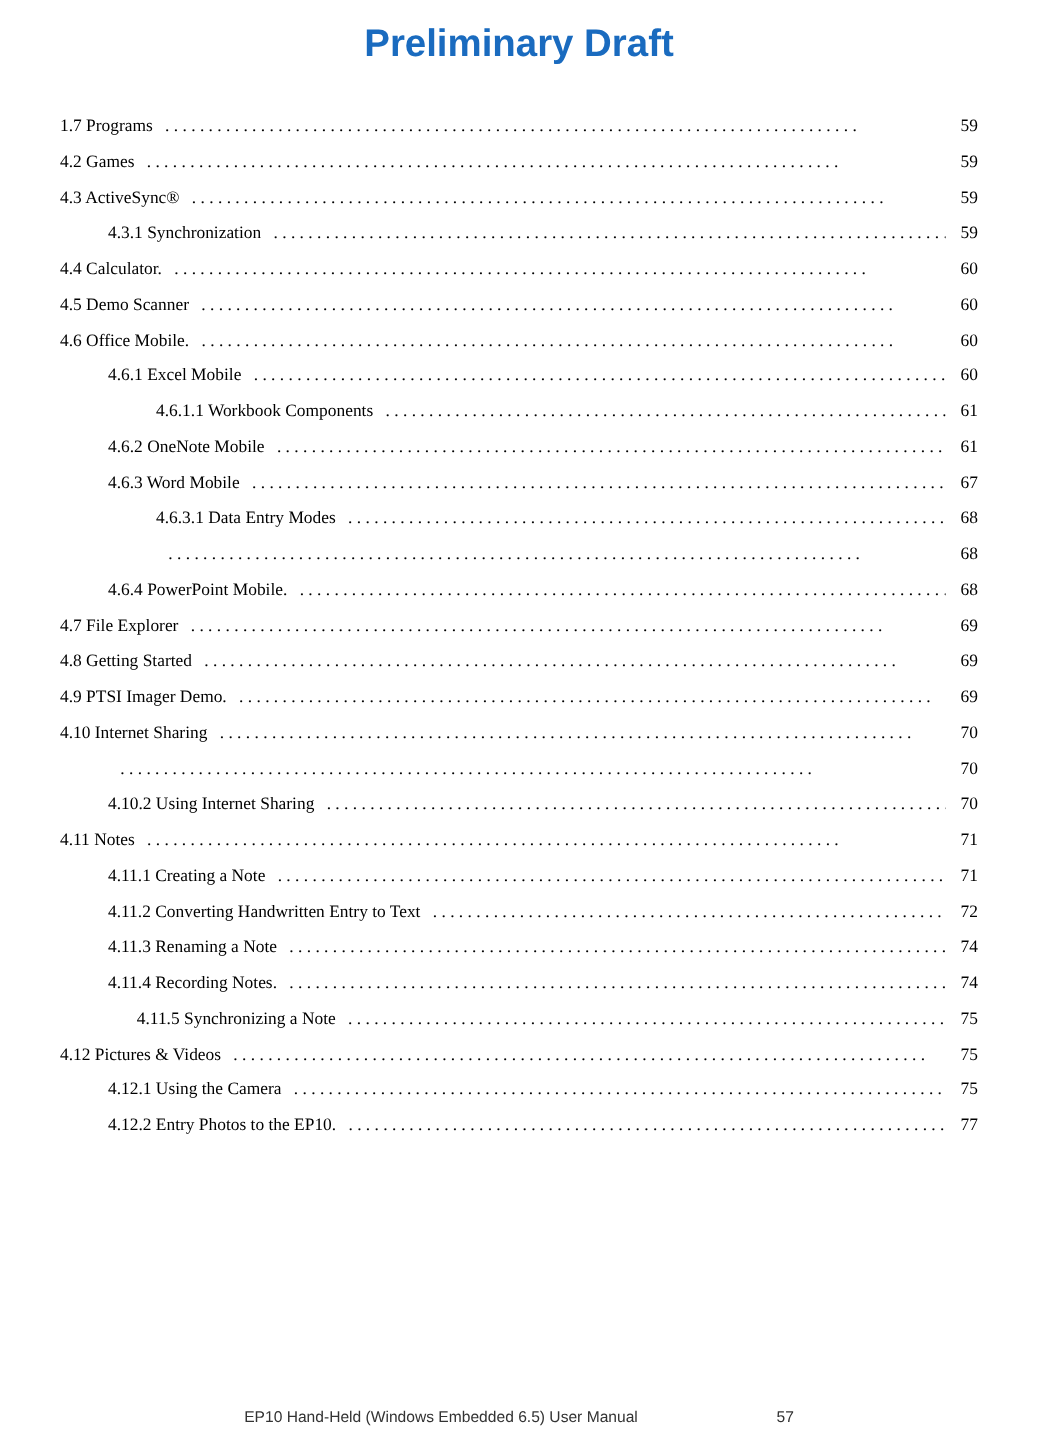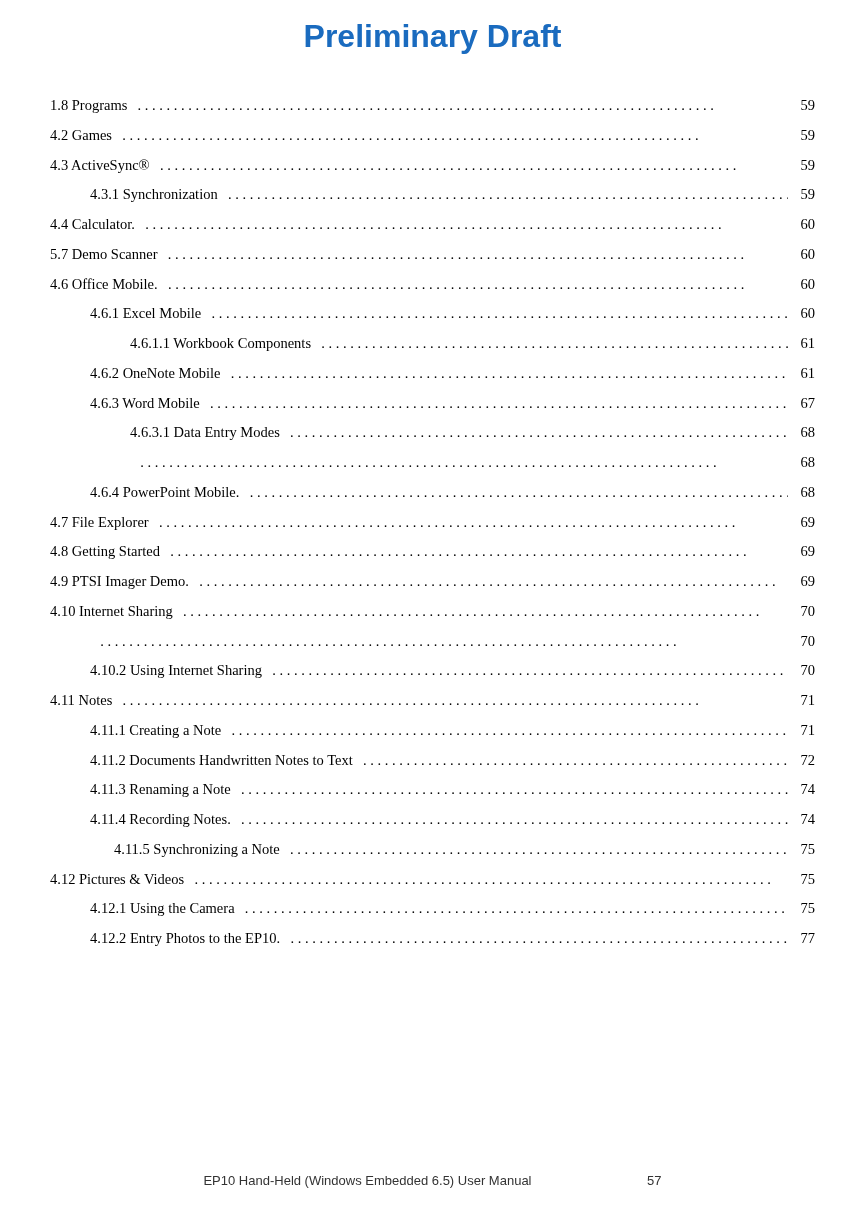--- a/index.html
+++ b/index.html
@@ -108,21 +108,21 @@
 </head>
 <body>
 
 <div class="page-wrapper">
 
   <div class="preliminary-draft">Preliminary Draft</div>
 
 
   <div class="toc-container" id="toc-rows">
   <div class="toc-row">
-      <span class="label">1.8 Programs</span>
+      <span class="label">1.7 Programs</span>
       <span class="dot-fill">&nbsp; . . . . . . . . . . . . . . . . . . . . . . . . . . . . . . . . . . . . . . . . . . . . . . . . . . . . . . . . . . . . . . . . . . . . . . . . . . . . . . . . &nbsp;</span>
       <span class="pnum">59</span>
     </div>
       <div class="toc-row">
       <span class="label">4.2 Games</span>
       <span class="dot-fill">&nbsp; . . . . . . . . . . . . . . . . . . . . . . . . . . . . . . . . . . . . . . . . . . . . . . . . . . . . . . . . . . . . . . . . . . . . . . . . . . . . . . . . &nbsp;</span>
       <span class="pnum">59</span>
     </div>
       <div class="toc-row">
       <span class="label">4.3 ActiveSync®</span>
@@ -133,21 +133,21 @@
       <span class="label">4.3.1 Synchronization</span>
       <span class="dot-fill">&nbsp; . . . . . . . . . . . . . . . . . . . . . . . . . . . . . . . . . . . . . . . . . . . . . . . . . . . . . . . . . . . . . . . . . . . . . . . . . . . . . . . . &nbsp;</span>
       <span class="pnum">59</span>
     </div>
       <div class="toc-row">
       <span class="label">4.4 Calculator.</span>
       <span class="dot-fill">&nbsp; . . . . . . . . . . . . . . . . . . . . . . . . . . . . . . . . . . . . . . . . . . . . . . . . . . . . . . . . . . . . . . . . . . . . . . . . . . . . . . . . &nbsp;</span>
       <span class="pnum">60</span>
     </div>
       <div class="toc-row">
-      <span class="label">5.7 Demo Scanner</span>
+      <span class="label">4.5 Demo Scanner</span>
       <span class="dot-fill">&nbsp; . . . . . . . . . . . . . . . . . . . . . . . . . . . . . . . . . . . . . . . . . . . . . . . . . . . . . . . . . . . . . . . . . . . . . . . . . . . . . . . . &nbsp;</span>
       <span class="pnum">60</span>
     </div>
       <div class="toc-row">
       <span class="label">4.6 Office Mobile.</span>
       <span class="dot-fill">&nbsp; . . . . . . . . . . . . . . . . . . . . . . . . . . . . . . . . . . . . . . . . . . . . . . . . . . . . . . . . . . . . . . . . . . . . . . . . . . . . . . . . &nbsp;</span>
       <span class="pnum">60</span>
     </div>
       <div class="toc-row" style="margin-left: 40px;">
       <span class="label">4.6.1 Excel Mobile</span>
@@ -216,21 +216,21 @@
       <span class="label">4.11 Notes</span>
       <span class="dot-fill">&nbsp; . . . . . . . . . . . . . . . . . . . . . . . . . . . . . . . . . . . . . . . . . . . . . . . . . . . . . . . . . . . . . . . . . . . . . . . . . . . . . . . . &nbsp;</span>
       <span class="pnum">71</span>
     </div>
       <div class="toc-row" style="margin-left: 40px;">
       <span class="label">4.11.1 Creating a Note</span>
       <span class="dot-fill">&nbsp; . . . . . . . . . . . . . . . . . . . . . . . . . . . . . . . . . . . . . . . . . . . . . . . . . . . . . . . . . . . . . . . . . . . . . . . . . . . . . . . . &nbsp;</span>
       <span class="pnum">71</span>
     </div>
       <div class="toc-row" style="margin-left: 40px;">
-      <span class="label">4.11.2 Documents Handwritten Notes to Text</span>
+      <span class="label">4.11.2 Converting Handwritten Entry to Text</span>
       <span class="dot-fill">&nbsp; . . . . . . . . . . . . . . . . . . . . . . . . . . . . . . . . . . . . . . . . . . . . . . . . . . . . . . . . . . . . . . . . . . . . . . . . . . . . . . . . &nbsp;</span>
       <span class="pnum">72</span>
     </div>
       <div class="toc-row" style="margin-left: 40px;">
       <span class="label">4.11.3 Renaming a Note</span>
       <span class="dot-fill">&nbsp; . . . . . . . . . . . . . . . . . . . . . . . . . . . . . . . . . . . . . . . . . . . . . . . . . . . . . . . . . . . . . . . . . . . . . . . . . . . . . . . . &nbsp;</span>
       <span class="pnum">74</span>
     </div>
       <div class="toc-row" style="margin-left: 40px;">
       <span class="label">4.11.4 Recording Notes.</span>

